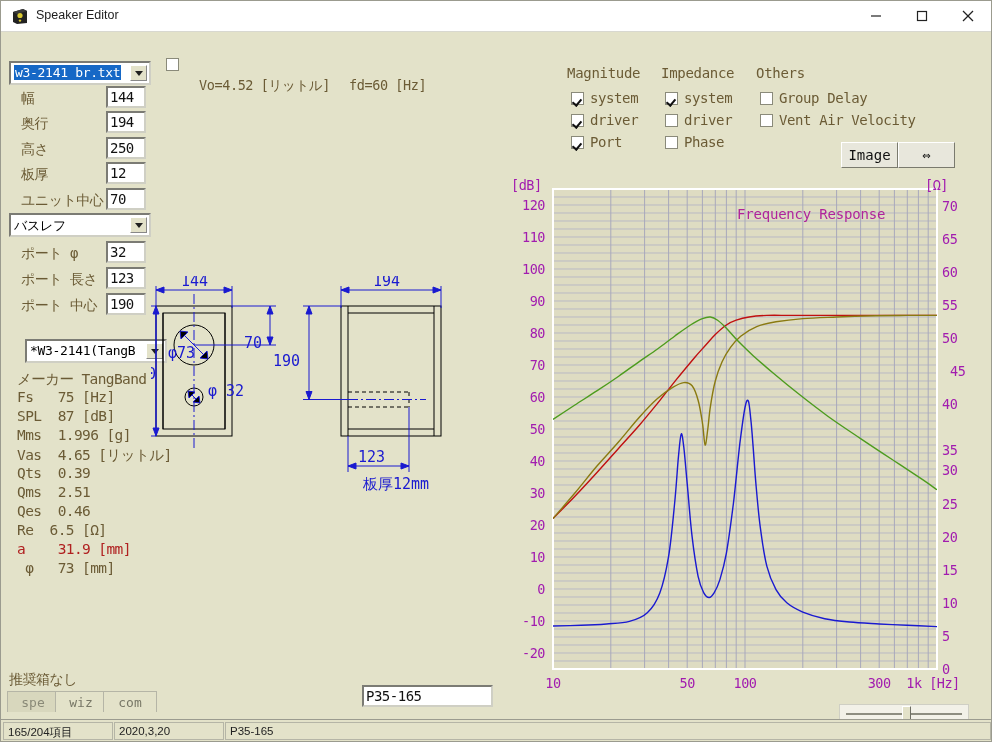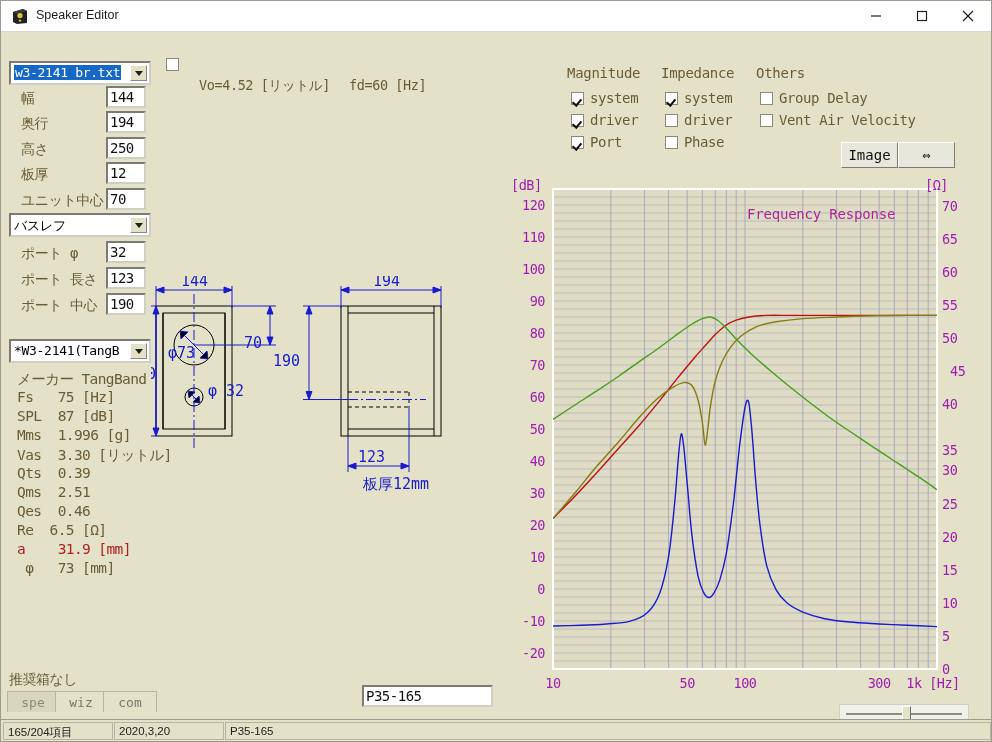--- a/index.html
+++ b/index.html
@@ -159,29 +159,29 @@
         <span>32</span>
       </div>
       <div class="lbl" style="left: 20px; top: 270px;">ポート 長さ</div>
       <div class="field" style="left: 105px; top: 266px; width: 40px; height: 22px;">
         <span>123</span>
       </div>
       <div class="lbl" style="left: 20px; top: 296px;">ポート 中心</div>
       <div class="field" style="left: 105px; top: 292px; width: 40px; height: 22px;">
         <span>190</span>
       </div>
-      <div class="combo" style="left: 8px; top: 338px; width: 142px; height: 24px;">
+      <div class="combo" style="left: 24px; top: 338px; width: 142px; height: 24px;">
         <span class="txt">*W3-2141(TangB</span>
         <span class="arrow"></span>
       </div>
       <div class="spec" style="left: 16px; top: 369px;">メーカー TangBand</div>
       <div class="spec" style="left: 16px; top: 388px;">Fs   75 [Hz]</div>
       <div class="spec" style="left: 16px; top: 407px;">SPL  87 [dB]</div>
       <div class="spec" style="left: 16px; top: 426px;">Mms  1.996 [g]</div>
-      <div class="spec" style="left: 16px; top: 445px;">Vas  3.30 [リットル]</div>
+      <div class="spec" style="left: 16px; top: 445px;">Vas  4.65 [リットル]</div>
       <div class="spec" style="left: 16px; top: 464px;">Qts  0.39</div>
       <div class="spec" style="left: 16px; top: 483px;">Qms  2.51</div>
       <div class="spec" style="left: 16px; top: 502px;">Qes  0.46</div>
       <div class="spec" style="left: 16px; top: 521px;">Re  6.5 [Ω]</div>
       <div class="spec red" style="left: 16px; top: 540px;">a    31.9 [mm]</div>
       <div class="spec" style="left: 16px; top: 559px;"> φ   73 [mm]</div>
     </div>
 
   <div class="field" style="left:165px;top:57px;width:13px;height:13px;border-width:1px;border-style:solid;border-color:#8a8a7a;background:#fff;"></div>
   <div class="info" style="left:198px;top:76px;">Vo=4.52 [リットル]</div>
@@ -421,21 +421,21 @@
         </g>
         <rect x="52" y="16" width="384" height="480" fill="none" stroke="#ffffff" stroke-width="2"></rect>
         <clipPath id="pclip">
           <rect x="52" y="16" width="384" height="480"></rect>
         </clipPath>
         <path d="M52.0,345.6 C55.6,341.9 66.5,330.9 73.9,323.2 C81.3,315.5 88.9,307.2 96.2,299.2 C103.6,291.2 110.8,282.9 117.7,275.2 C124.7,267.5 131.4,260.3 137.9,252.8 C144.3,245.3 150.2,238.1 156.5,230.4 C162.7,222.7 169.3,214.1 175.5,206.4 C181.8,198.7 189.4,189.6 194.1,184.0 C198.9,178.4 200.8,176.5 204.1,172.8 C207.5,169.1 210.7,165.1 214.3,161.6 C217.8,158.1 221.9,154.4 225.4,152.0 C228.9,149.6 231.4,148.5 235.2,147.2 C239.0,145.9 243.0,144.8 248.1,144.0 C253.2,143.2 259.2,142.7 265.9,142.4 C272.6,142.1 280.3,142.4 288.2,142.4 C296.2,142.4 304.7,142.4 313.5,142.4 C322.2,142.4 331.7,142.4 341.0,142.4 C350.3,142.4 359.6,142.4 369.4,142.4 C379.3,142.4 389.0,142.4 400.1,142.4 C411.2,142.4 430.0,142.4 436.0,142.4" fill="none" stroke="#c01010" stroke-width="1.4" clip-path="url(#pclip)" stroke-linejoin="round"></path>
         <path d="M52.0,345.6 C55.6,341.3 66.5,328.8 73.9,320.0 C81.3,311.2 88.9,301.3 96.2,292.8 C103.6,284.3 110.8,276.8 117.7,268.8 C124.7,260.8 131.4,252.0 137.9,244.8 C144.3,237.6 150.8,230.7 156.5,225.6 C162.1,220.5 167.3,217.1 171.7,214.4 C176.1,211.7 179.6,209.9 182.8,209.6 C186.0,209.3 188.7,209.9 191.1,212.8 C193.4,215.7 195.4,221.1 197.1,227.2 C198.9,233.3 200.2,242.1 201.4,249.6 C202.6,257.1 203.2,270.9 204.1,272.0 C205.0,273.1 205.9,262.4 206.8,256.0 C207.7,249.6 208.1,241.6 209.4,233.6 C210.6,225.6 212.3,215.5 214.3,208.0 C216.2,200.5 218.6,194.4 221.1,188.8 C223.7,183.2 226.4,178.7 229.5,174.4 C232.6,170.1 235.4,166.7 239.7,163.2 C244.1,159.7 249.8,156.0 255.7,153.6 C261.5,151.2 267.3,150.1 275.0,148.8 C282.7,147.5 291.7,146.4 301.8,145.6 C311.9,144.8 323.4,144.5 335.6,144.0 C347.8,143.5 363.0,143.0 374.8,142.7 C386.6,142.5 396.1,142.5 406.3,142.4 C416.5,142.3 431.0,142.4 436.0,142.4" fill="none" stroke="#8a7a10" stroke-width="1.4" clip-path="url(#pclip)" stroke-linejoin="round"></path>
         <path d="M52.0,246.4 C55.6,244.0 66.5,236.8 73.9,232.0 C81.3,227.2 88.9,222.4 96.2,217.6 C103.6,212.8 110.8,208.0 117.7,203.2 C124.7,198.4 131.4,193.3 137.9,188.8 C144.3,184.3 150.5,180.3 156.5,176.0 C162.4,171.7 168.1,167.2 173.6,163.2 C179.1,159.2 184.8,154.9 189.5,152.0 C194.1,149.1 198.1,146.9 201.4,145.6 C204.7,144.3 206.8,143.7 209.4,144.0 C211.9,144.3 213.9,145.3 216.6,147.2 C219.3,149.1 222.0,151.7 225.4,155.2 C228.8,158.7 232.6,163.5 237.0,168.0 C241.5,172.5 246.1,177.1 251.9,182.4 C257.8,187.7 264.5,193.6 272.1,200.0 C279.7,206.4 288.4,213.6 297.5,220.8 C306.6,228.0 316.5,235.7 326.8,243.2 C337.2,250.7 348.5,258.1 359.6,265.6 C370.7,273.1 382.9,281.1 393.4,288.0 C403.9,294.9 415.3,302.4 422.4,307.2 C429.5,312.0 433.7,315.2 436.0,316.8" fill="none" stroke="#4d9c1e" stroke-width="1.4" clip-path="url(#pclip)" stroke-linejoin="round"></path>
         <path d="M52.0,453.0 C56.7,452.9 71.1,452.6 80.1,452.3 C89.0,452.0 97.5,451.6 105.5,451.0 C113.6,450.3 121.6,450.2 128.4,448.3 C135.2,446.5 141.3,444.5 146.3,439.7 C151.4,435.0 155.3,429.2 158.8,419.9 C162.4,410.5 165.1,398.3 167.6,383.4 C170.1,368.6 172.0,347.0 173.6,330.5 C175.3,313.9 176.3,295.7 177.4,284.1 C178.5,272.6 179.3,262.6 180.2,261.0 C181.0,259.3 181.8,265.9 182.8,274.2 C183.8,282.5 184.8,295.7 186.2,310.6 C187.6,325.5 189.2,348.1 191.1,363.6 C192.9,379.0 195.2,393.9 197.1,403.3 C199.1,412.7 201.0,416.3 202.8,419.9 C204.6,423.4 206.4,424.5 208.1,424.5 C209.8,424.5 211.3,422.8 213.1,419.9 C214.9,416.9 216.8,413.2 218.9,406.6 C220.9,400.0 223.1,392.8 225.4,380.1 C227.6,367.4 230.1,348.7 232.4,330.5 C234.6,312.3 236.9,286.9 238.8,270.9 C240.8,254.9 242.6,241.7 244.0,234.5 C245.4,227.3 246.3,226.2 247.3,227.9 C248.2,229.5 248.9,237.2 249.6,244.4 C250.4,251.6 251.1,259.9 251.9,270.9 C252.8,281.9 253.7,296.8 254.9,310.6 C256.1,324.4 257.4,339.9 259.2,353.7 C261.0,367.4 263.2,382.9 265.9,393.4 C268.5,403.9 271.7,410.5 275.0,416.6 C278.3,422.6 281.3,426.0 285.8,429.8 C290.2,433.5 295.5,436.4 301.8,439.1 C308.1,441.7 315.9,444.0 323.7,445.7 C331.5,447.3 339.4,448.1 348.5,449.0 C357.5,449.9 368.6,450.4 378.2,451.0 C387.8,451.5 396.6,451.9 406.3,452.3 C415.9,452.7 431.0,453.4 436.0,453.6" fill="none" stroke="#1a1ad0" stroke-width="1.4" clip-path="url(#pclip)" stroke-linejoin="round"></path>
       </svg>
-    <div class="charttitle" style="left:246px;top:33px;">Frequency Response</div>
+    <div class="charttitle" style="left:236px;top:33px;">Frequency Response</div>
     <div class="axlbl" style="left:10px;top:4px;">[dB]</div>
     <div class="axlbl" style="left:424px;top:4px;">[Ω]</div>
     <div id="yticksL">
         <div class="axlbl" style="left: 0px; top: 24px; width: 44px; text-align: right;">120</div>
         <div class="axlbl" style="left: 0px; top: 56px; width: 44px; text-align: right;">110</div>
         <div class="axlbl" style="left: 0px; top: 88px; width: 44px; text-align: right;">100</div>
         <div class="axlbl" style="left: 0px; top: 120px; width: 44px; text-align: right;">90</div>
         <div class="axlbl" style="left: 0px; top: 152px; width: 44px; text-align: right;">80</div>
         <div class="axlbl" style="left: 0px; top: 184px; width: 44px; text-align: right;">70</div>
         <div class="axlbl" style="left: 0px; top: 216px; width: 44px; text-align: right;">60</div>

